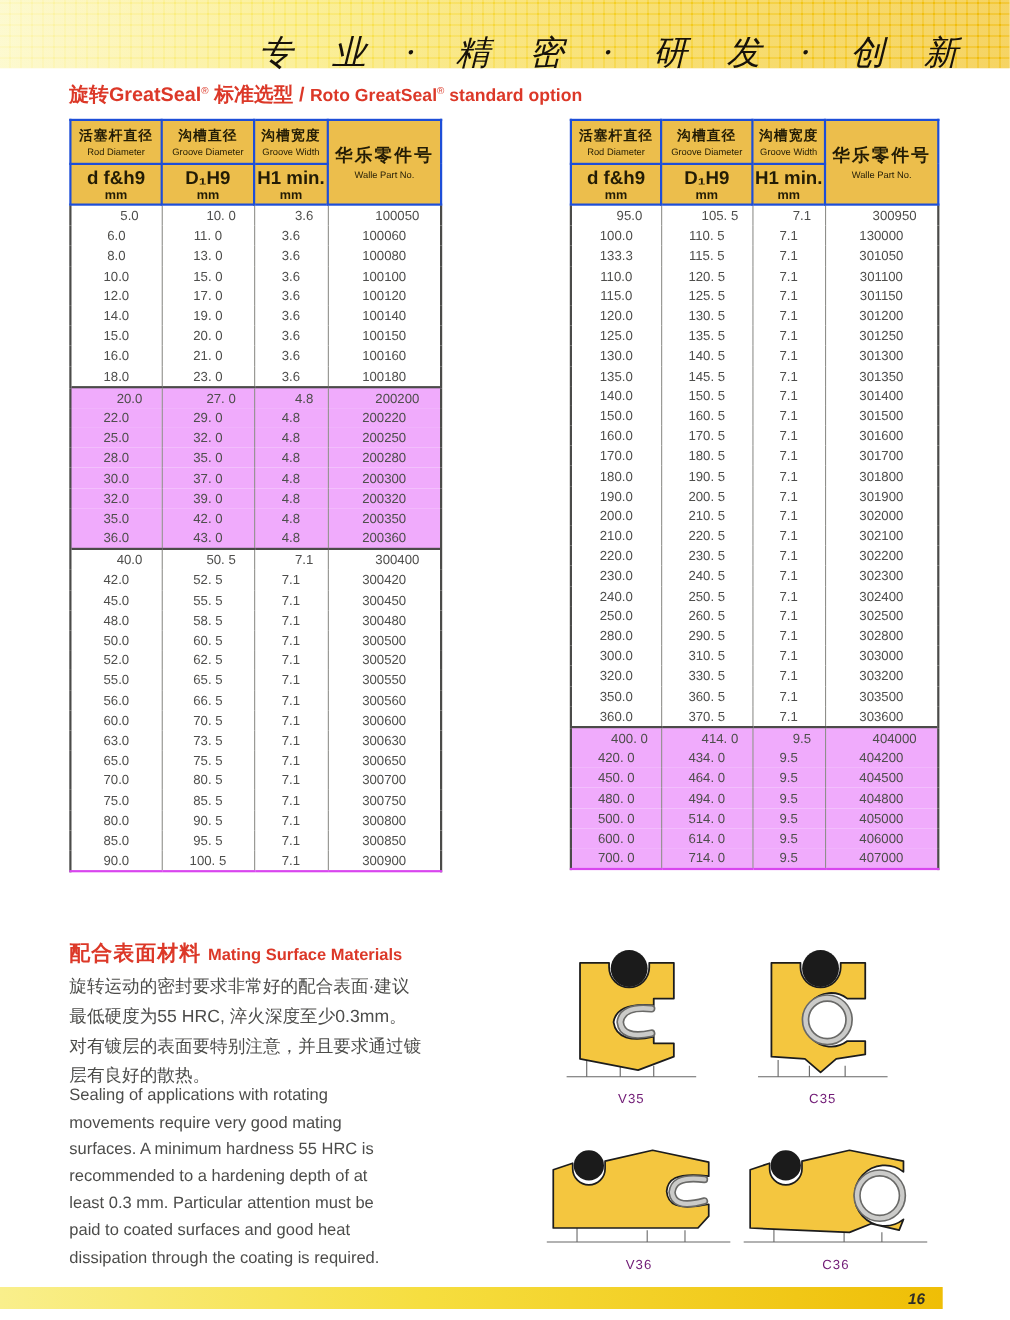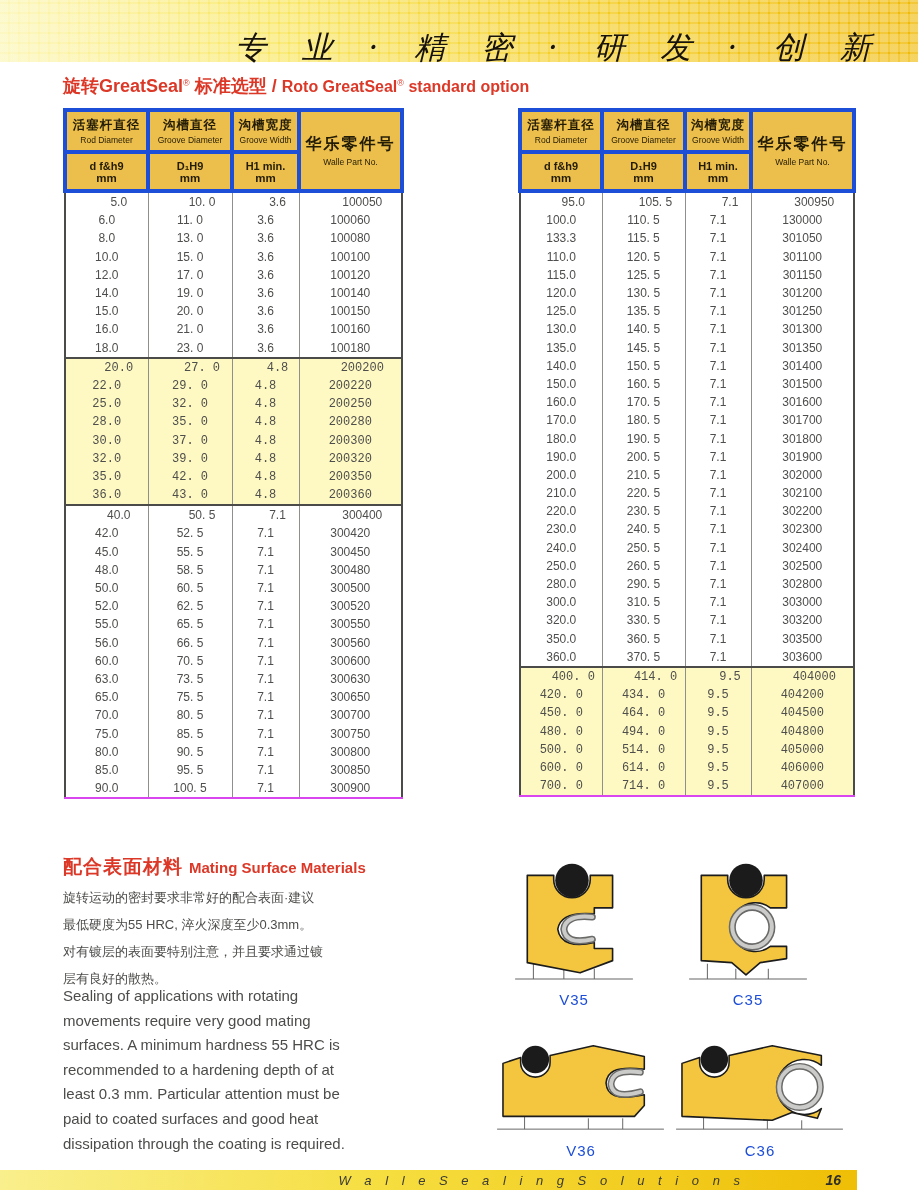--- a/index.html
+++ b/index.html
@@ -23,58 +23,58 @@
   
   .page-title{position:absolute;left:63px;top:74px;color:#DC3828;white-space:nowrap;}
   .page-title .t-zh{font-size:18px;font-weight:bold;}
   .page-title .t-en{font-size:16px;font-weight:bold;}
   .page-title sup{font-size:9px;}
   
   table.spec{position:absolute;top:108px;border-collapse:collapse;table-layout:fixed;}
   #left-table{left:63px;width:337px;}
   #right-table{left:518px;width:334px;}
   .spec th{
-    background:#ECBE4C;border:4px solid #1d4ed8;text-align:center;vertical-align:middle;
+    background:#ECBE4C;border:2px solid #1d4ed8;text-align:center;vertical-align:middle;
     padding:1px 0;color:#231c05;font-weight:bold;
   }
   .spec thead tr:first-child th{height:36px;}
   .spec thead tr:nth-child(2) th{height:33px;}
   .h-zh{font-size:12.5px;letter-spacing:1px;}
   .h-en{font-size:8.5px;font-weight:normal;margin-top:1px;}
-  .h-sym{font-size:11px;}
+  .h-sym{font-size:17px;}
   .h-unit{font-size:11.5px;font-weight:bold;}
   .part-th .h-zh{font-size:16px;letter-spacing:2px;margin-bottom:2px;}
   .spec td{
     height:18.2px;font-size:12px;color:#4e4e4c;text-align:center;padding:0;
     border-left:1px solid #8f8f8b;background:#fff;
   }
   .spec td:first-child{border-left:2px solid #4b4b49;}
   .spec td:last-child{border-right:2px solid #4b4b49;}
   .spec tr.group-start td{border-top:2.5px solid #4b4b49;padding-left:24px;}
   .spec tbody tr:last-child td{border-bottom:2px solid #d946ef;}
-  .spec tr.shaded td{background:#fef9c3;font-family:Liberation Mono, monospace;}
+  .spec tr.shaded td{background:#f0abfc;}
   
   .mat-heading{position:absolute;left:63px;top:854px;color:#DC3828;white-space:nowrap;}
   .mat-heading .mh-zh{font-size:19px;font-weight:bold;letter-spacing:1px;}
   .mat-heading .mh-en{font-size:15px;font-weight:bold;margin-left:6px;}
   .mat-zh{
     position:absolute;left:63px;top:884px;width:400px;
-    font-size:13px;line-height:27px;color:#4c4c4a;white-space:pre-line;
+    font-size:16px;line-height:27px;color:#4c4c4a;white-space:pre-line;
   }
   .mat-en{
     position:absolute;left:63px;top:984px;width:410px;
     font-size:15px;line-height:24.6px;color:#4c4c4a;white-space:pre-line;
   }
   
   .diagram{position:absolute;text-align:center;}
   #d-v35{left:506px;top:853px;width:136px;}
   #d-c35{left:680px;top:853px;width:136px;}
   #d-v36{left:495px;top:1030px;width:172px;}
   #d-c36{left:668px;top:1030px;width:184px;}
-  .d-label{font-size:15px;color:#1d4ed8;letter-spacing:1px;margin-top:2px;}
+  .d-label{font-size:12px;color:#701a75;letter-spacing:1px;margin-top:2px;}
   .seal-body{fill:#F4C63F;stroke:#1c1c1c;stroke-width:1.6;stroke-linejoin:round;}
   .sp-dark{fill:none;stroke:#6a6a68;stroke-width:7;stroke-linecap:round;}
   .sp-light{fill:none;stroke:#cbcbc9;stroke-width:4;stroke-linecap:round;}
   .ring-dark{fill:#fff;stroke:#6a6a68;stroke-width:7;}
   .ring-light{fill:none;stroke:#cbcbc9;stroke-width:4;}
   .oring{fill:#1b1b1b;}
   .base{stroke:#666;stroke-width:1;}
   
   .footer-bar{
     position:absolute;left:0;top:1170px;width:857px;height:20px;
@@ -651,15 +651,14 @@
     <line class="base" x1="130" y1="92" x2="130" y2="101"></line>
     <path class="seal-body" d="M8,34 L26,28 L26,33 A15,15 0 0 0 56,33 L56,26 L100,16 L150,26 L150,36 A28,28 0 1 0 150,80 L146,90 L120,84 L100,92 L8,88 Z"></path>
     <circle class="ring-dark" cx="128" cy="58" r="21"></circle>
     <circle class="ring-light" cx="128" cy="58" r="21"></circle>
     <circle class="oring" cx="41" cy="30" r="14"></circle>
   </svg>
   <div class="d-label">C36</div>
 </div>
 
 <div class="footer-bar">
-  <div class="footer-brand">W a l l e   S e a l i n g   S o l u t i o n s</div>
   <div class="footer-page">16</div>
 </div>
 
 </body></html>

